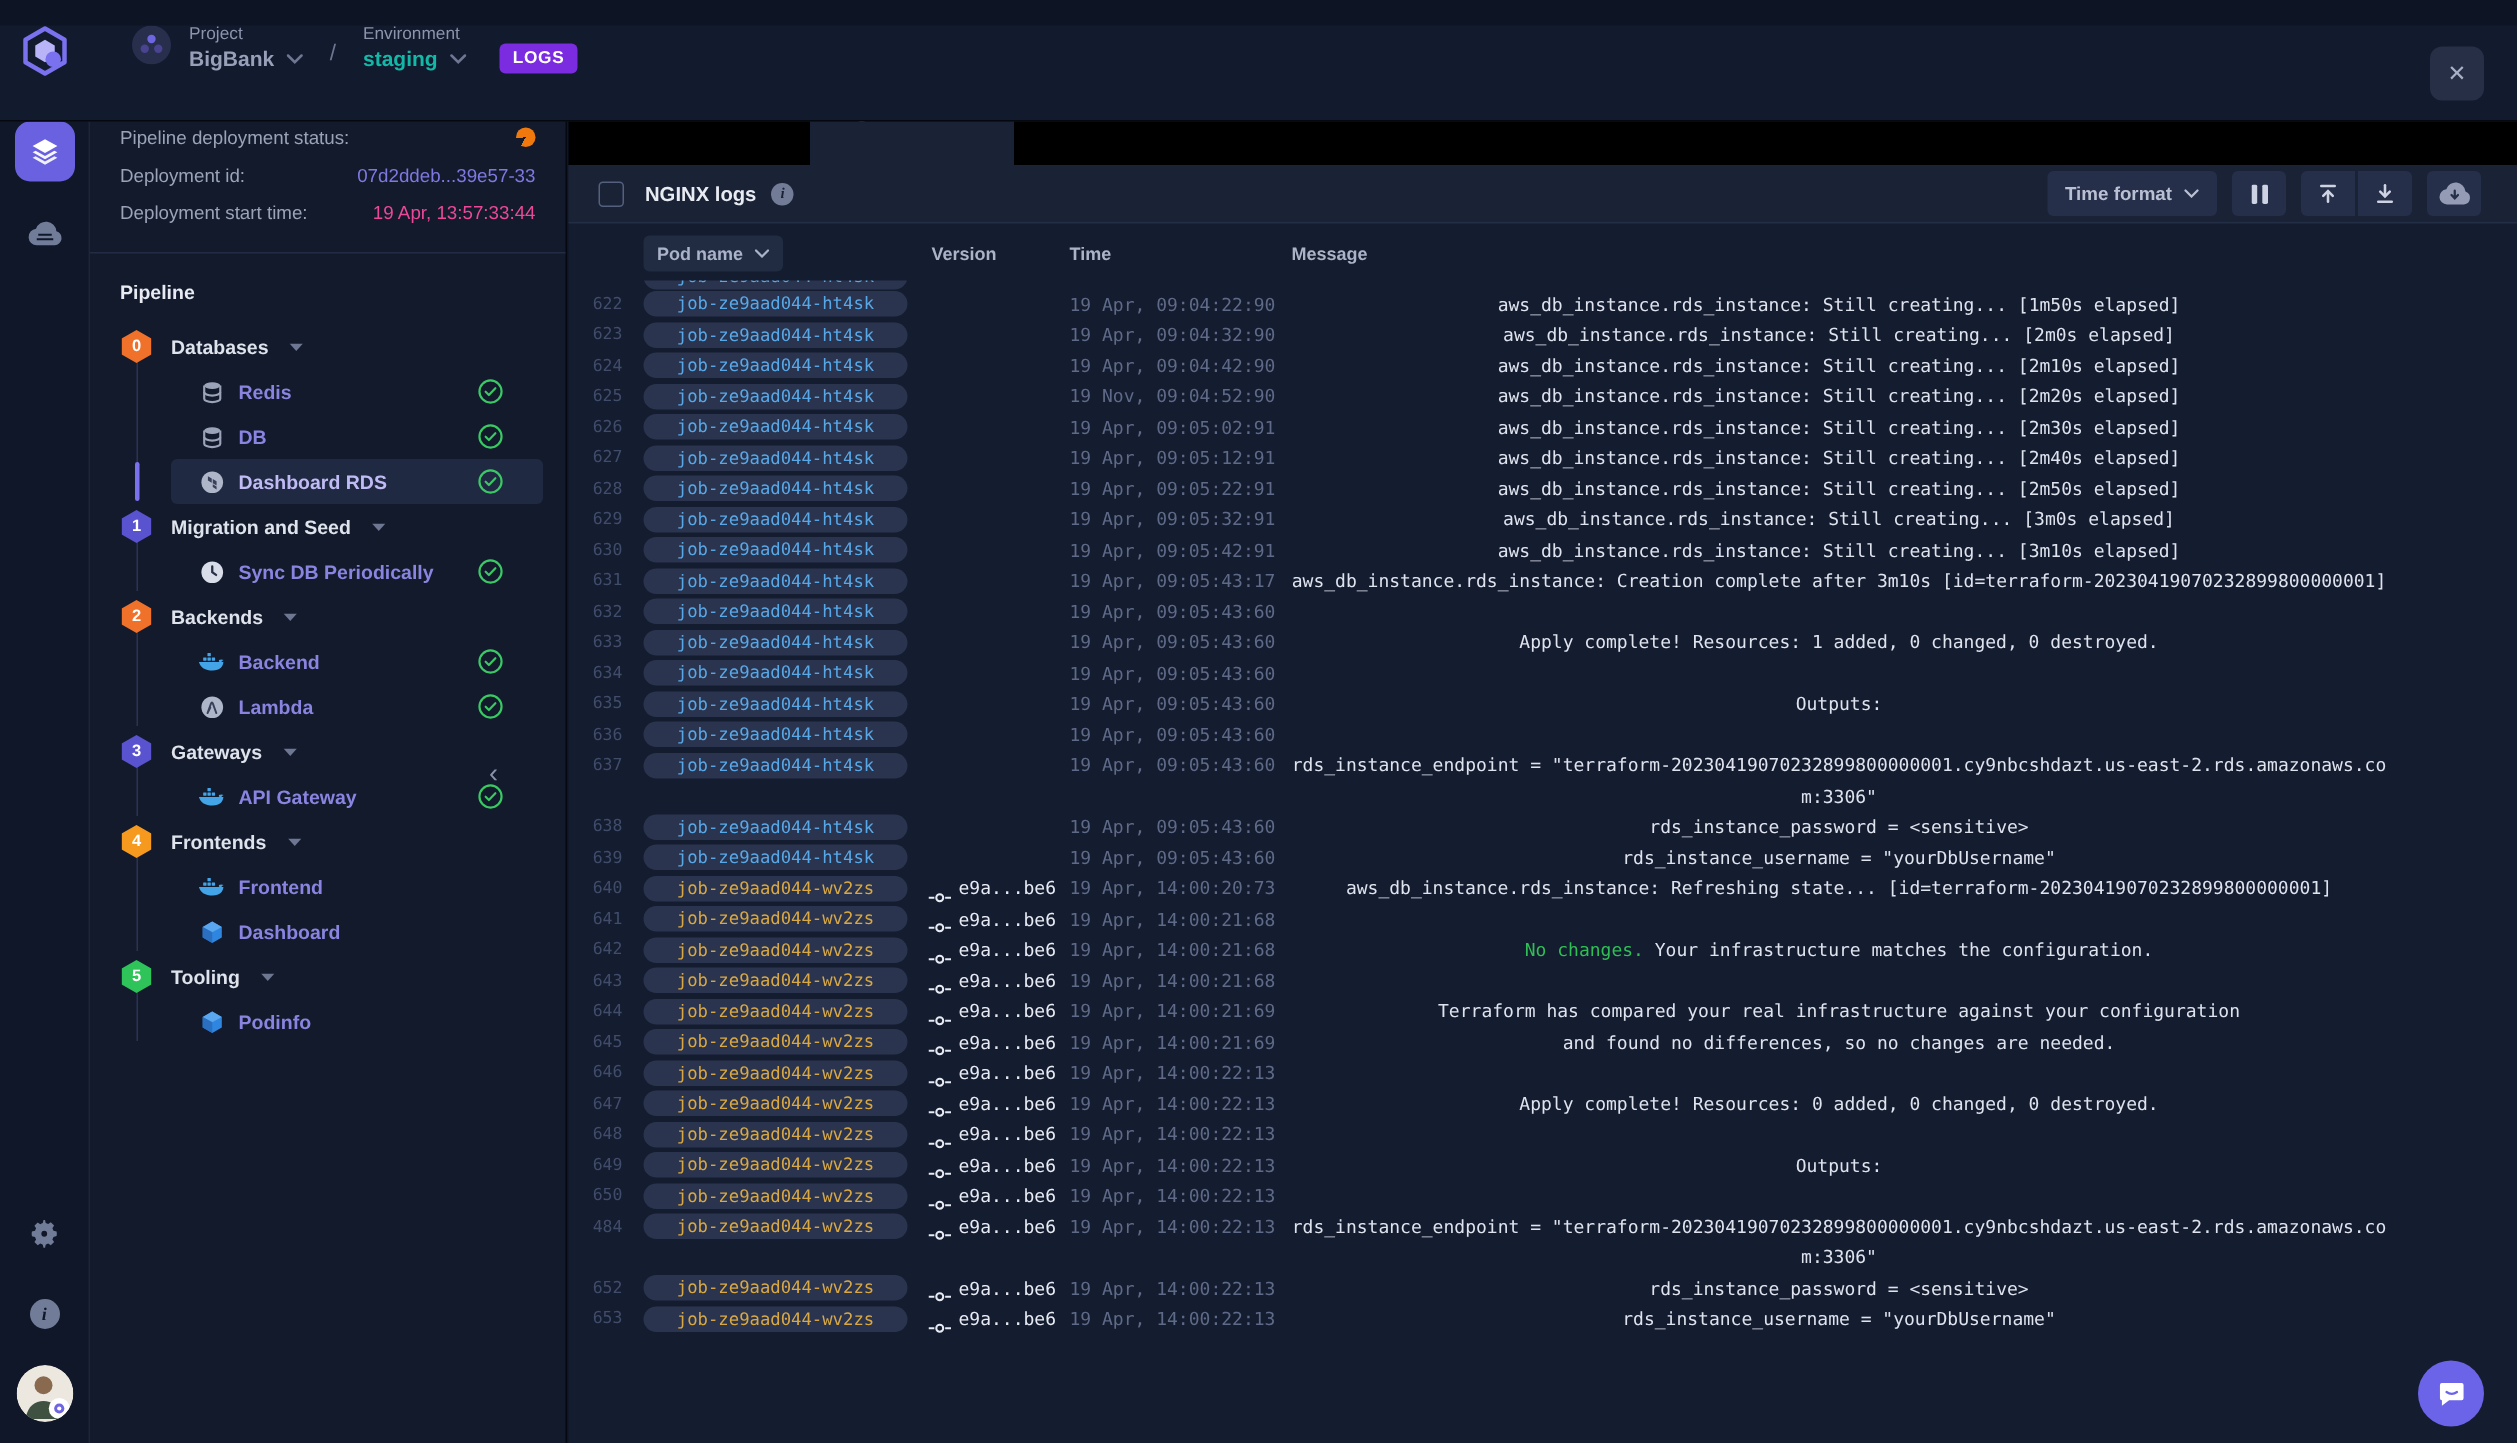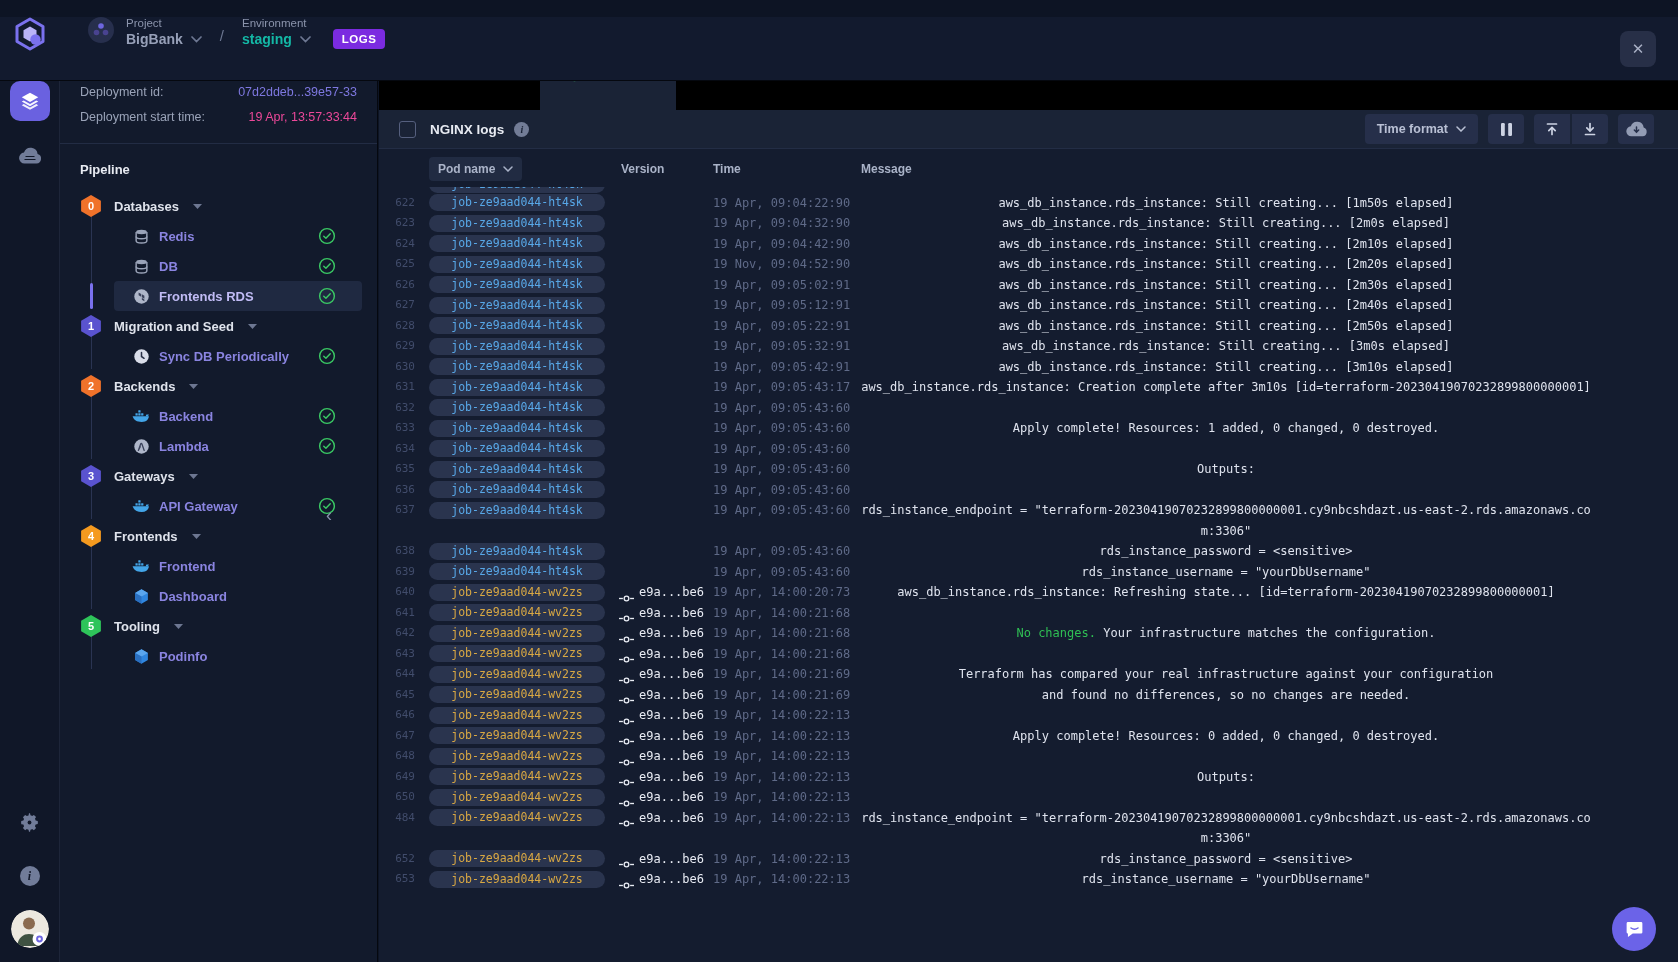--- a/index.html
+++ b/index.html
@@ -197,20 +197,24 @@
           <circle cx="28.5" cy="29" r="3.4" fill="#6e66e0"></circle>
         <circle cx="28.5" cy="29" r="1.4" fill="#fff"></circle>
         </svg>
     </span>
   </div>
 </nav>
 
 <aside class="sidebar">
   <div class="status-block" id="status-block">
       <div class="status-row">
+        <span class="status-label">Pipeline deployment status:</span>
+        <span class="spinner"></span>
+      </div>
+      <div class="status-row">
         <span class="status-label">Deployment id:</span>
         <span class="status-val link">07d2ddeb...39e57-33</span>
       </div>
       <div class="status-row">
         <span class="status-label">Deployment start time:</span>
         <span class="status-val">19 Apr, 13:57:33:44</span>
       </div>
     </div>
   <div class="side-div"></div>
   <div class="pipeline">
@@ -258,21 +262,21 @@
               </svg>
             </span>
           </div>
           <div class="child selected">
             <span class="svc">
               <svg viewBox="0 0 20 20" width="17" height="17">
                 <circle cx="10" cy="10" r="8.5" fill="#aeb6c9"></circle>
                 <path d="M6.6 5.2 9.6 7v3.4L6.6 8.6Zm3.8 2.2 3 1.8v3.4l-3-1.8Zm0 4.2 3 1.8v2.2l-3-1.8Z" fill="#39415a"></path>
               </svg>
             </span>
-            <span class="child-label">Frontends RDS</span>
+            <span class="child-label">Dashboard RDS</span>
             <span class="status">
               <svg viewBox="0 0 20 20" width="18" height="18">
                 <circle cx="10" cy="10" r="8.2" fill="none" stroke="#3ac964" stroke-width="1.6"></circle>
                 <path d="m6.4 10.2 2.4 2.4 4.8-5" fill="none" stroke="#3ac964" stroke-width="1.6" stroke-linecap="round" stroke-linejoin="round"></path>
               </svg>
             </span>
           </div>
         </div>
         <div class="stage">
           <div class="stage-head">

